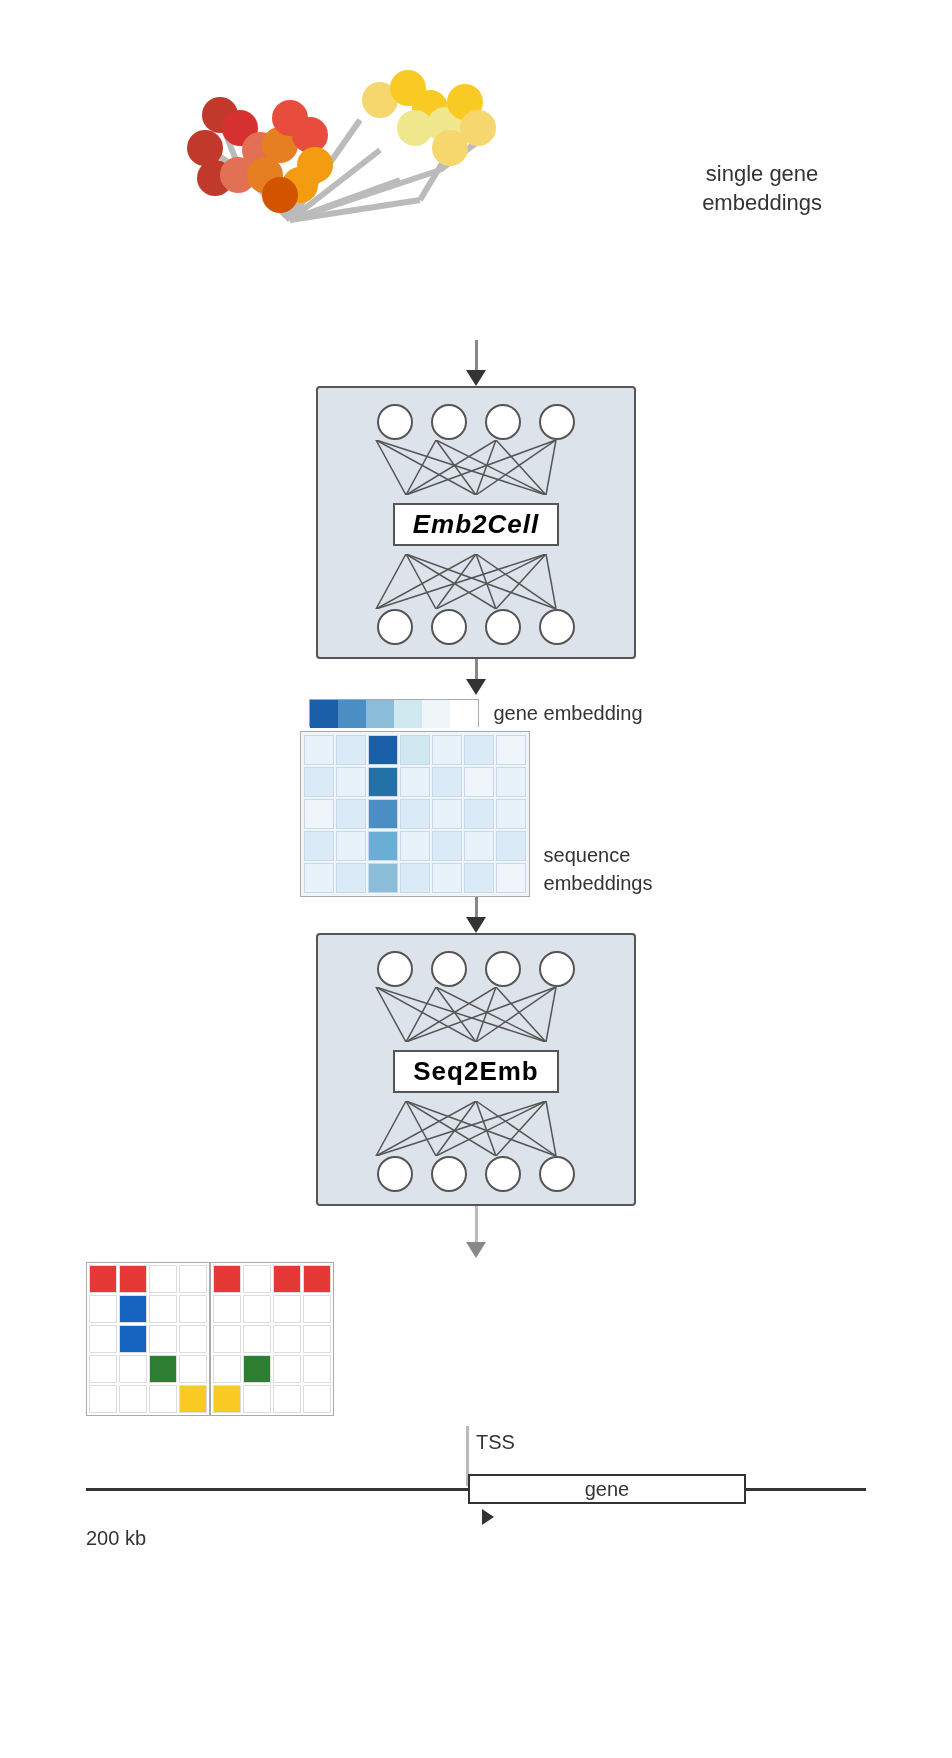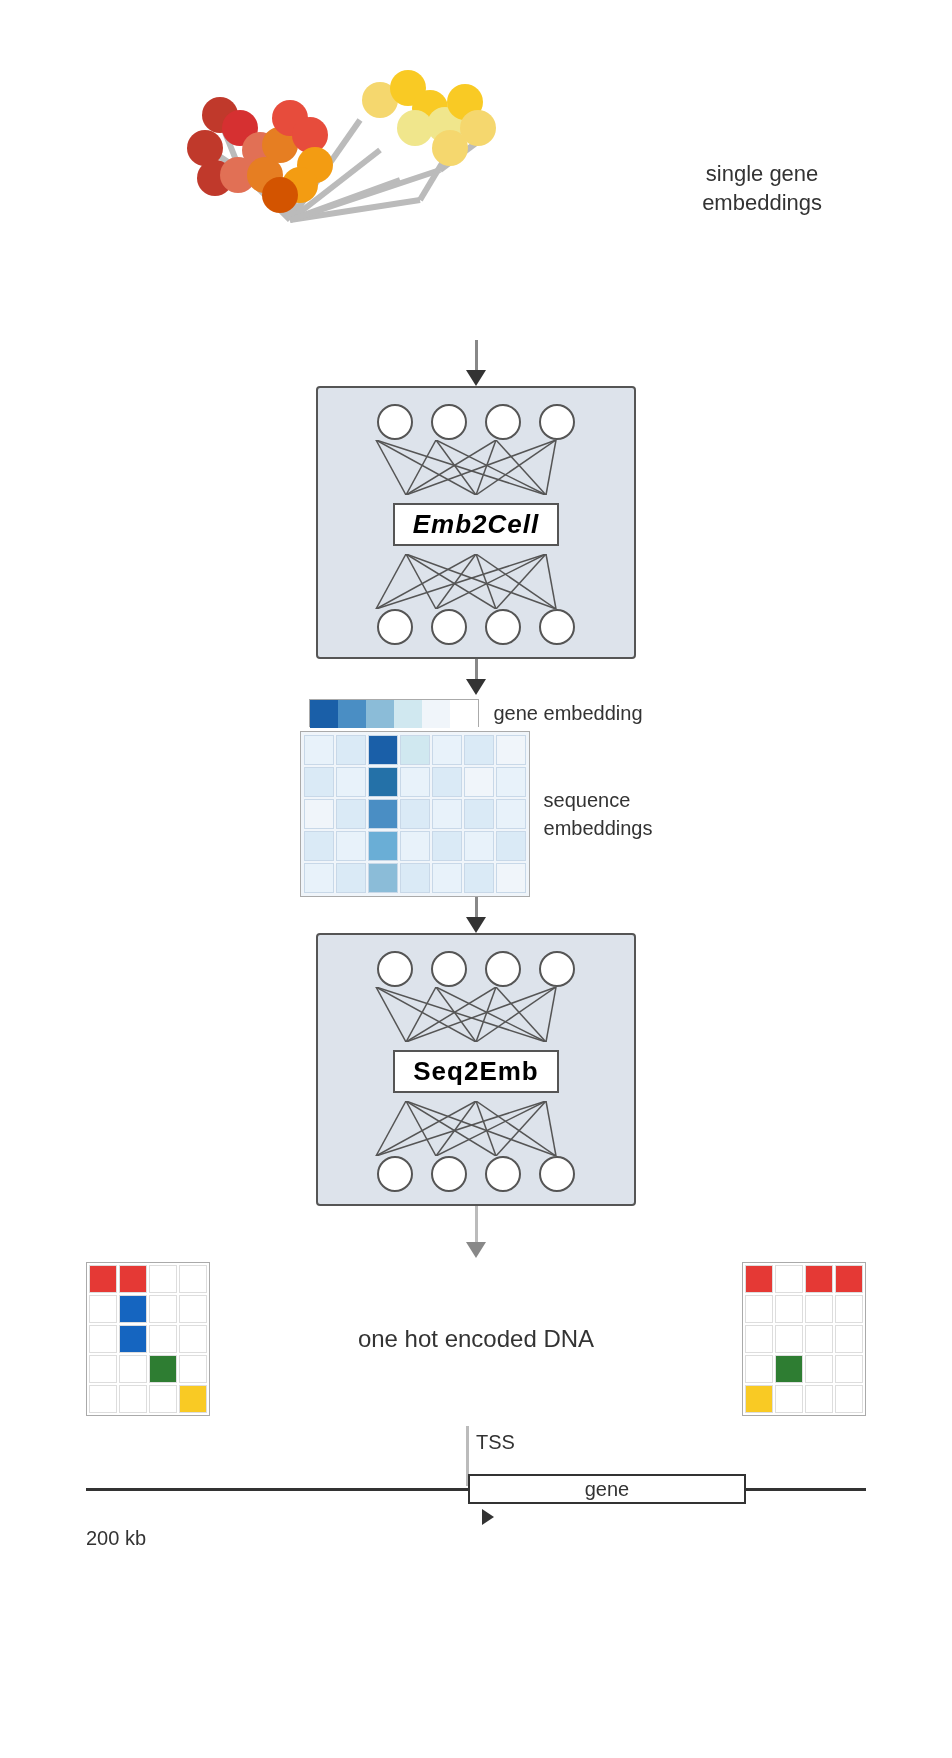--- a/index.html
+++ b/index.html
@@ -104,21 +104,21 @@
       height: 28px;
     }
     .gene-emb-label {
       font-size: 20px;
       color: #333;
     }
 
     
     .seq-emb-row {
       display: flex;
-      align-items: center;
+      align-items: flex-end;
       gap: 14px;
     }
     .seq-emb-grid {
       display: grid;
       grid-template-columns: repeat(7, 30px);
       grid-template-rows: repeat(5, 30px);
       gap: 2px;
       border: 1.5px solid #aaa;
       padding: 3px;
       background: #f0f5fa;
@@ -444,21 +444,20 @@
       <div class="dna-cell" style="background:white;"></div>
       <div class="dna-cell" style="background:#2e7d32;"></div>
       <div class="dna-cell" style="background:white;"></div>
 
       <div class="dna-cell" style="background:white;"></div>
       <div class="dna-cell" style="background:white;"></div>
       <div class="dna-cell" style="background:white;"></div>
       <div class="dna-cell" style="background:#f9ca24;"></div>
     </div>
 
-    <div class="dna-label-center">one hot encoded DNA</div>
 
     <div class="dna-grid">
 
       <div class="dna-cell" style="background:#e53935;"></div>
       <div class="dna-cell" style="background:white;"></div>
       <div class="dna-cell" style="background:#e53935;"></div>
       <div class="dna-cell" style="background:#e53935;"></div>
 
       <div class="dna-cell" style="background:white;"></div>
       <div class="dna-cell" style="background:white;"></div>

